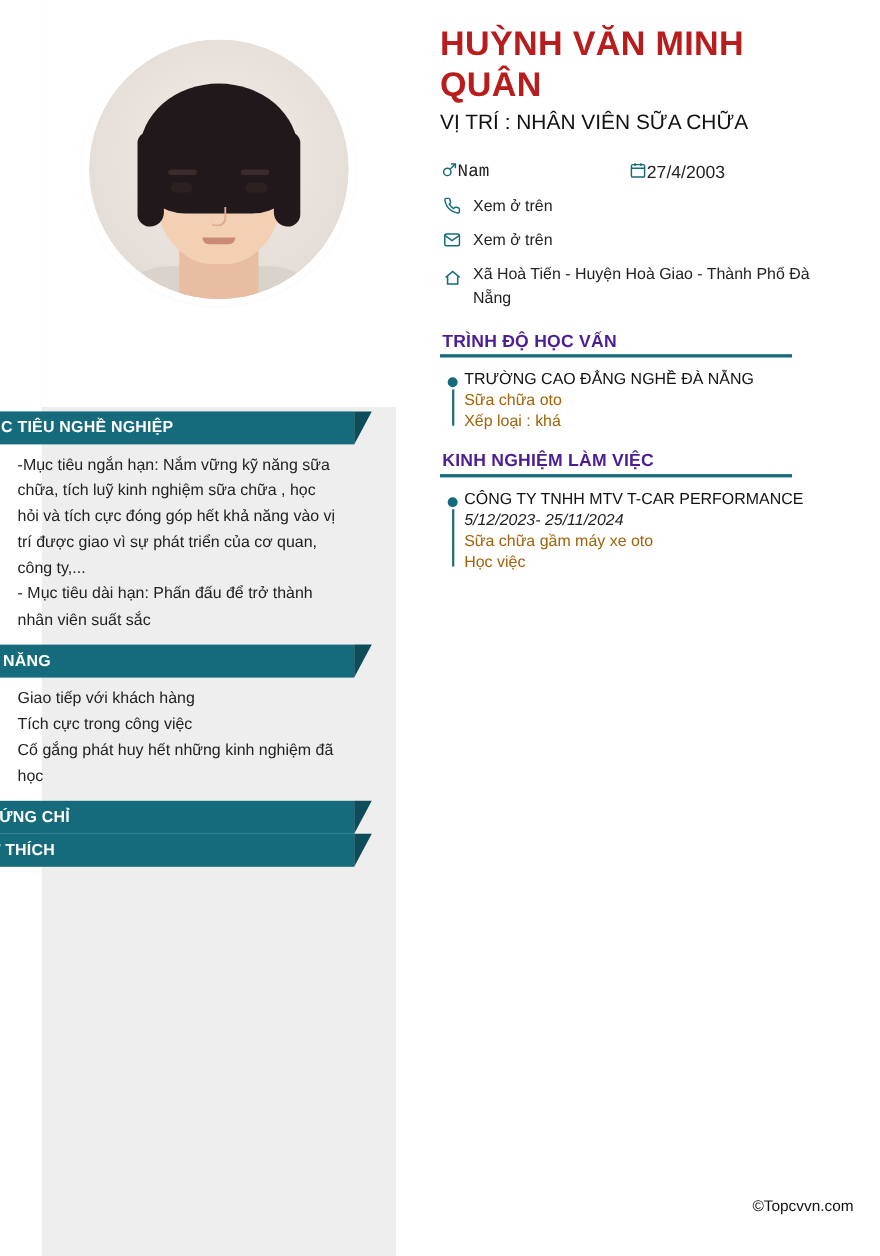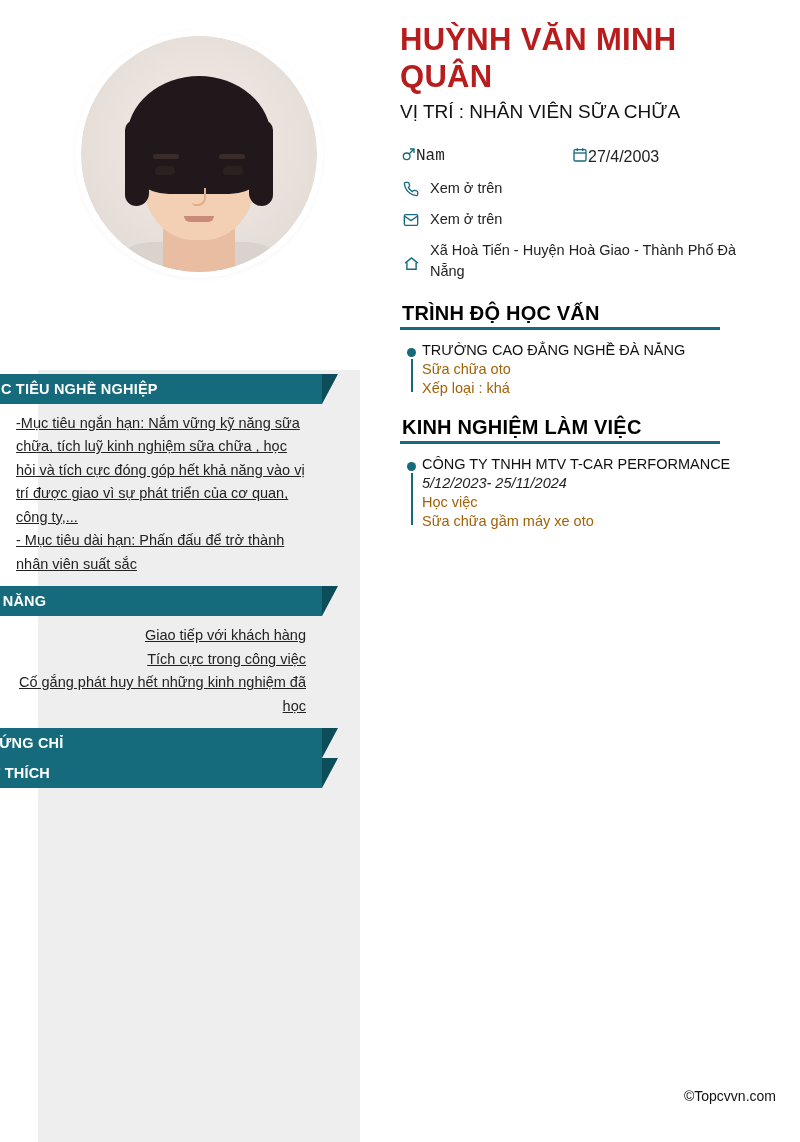--- a/index.html
+++ b/index.html
@@ -187,21 +187,20 @@
     top: 0;
     width: 0; height: 0;
     border-top: 30px solid #0d4d5a;
     border-right: 16px solid transparent;
   }
   .sec-body {
     padding: 8px 16px 10px 16px;
     font-size: 14.5px;
     line-height: 1.62;
     color: #222;
-    text-decoration: underline;
   }
   .sec-body p { margin: 0; }
   .left-stack {
     position: absolute;
     left: 0;
     top: 374px;
     width: 322px;
   }
   .bar-offset {
     position: relative;
@@ -227,21 +226,21 @@
   .role {
     font-size: 19px;
     margin-top: 6px;
     color: #111;
   }
   .contacts {
     margin-top: 24px;
   }
   .crow {
     display: flex;
-    align-items: center;
+    align-items: flex-start;
     margin-bottom: 10px;
   }
   .crow .ico {
     width: 22px;
     min-width: 22px;
     color: #156b7c;
     display: flex;
     align-items: center;
     justify-content: center;
     margin-right: 8px;
@@ -254,23 +253,23 @@
   }
   .crow-split {
     display: flex;
     align-items: flex-start;
     margin-bottom: 10px;
   }
   .crow-split > div:first-child { width: 172px; font-family: Liberation Mono, monospace; }
 
   .rsec-title {
     position: relative;
-    font-size: 20px;
+    font-size: 16px;
     font-weight: bold;
-    color: #000000;
+    color: #4c1d95;
     letter-spacing: .2px;
     padding: 0 0 5px 2px;
     margin-top: 20px;
   }
   .rsec-title::after {
     content: "";
     position: absolute;
     left: 0; bottom: 0;
     width: 320px; height: 3px;
     background: #156b7c;
@@ -364,21 +363,21 @@
     </div>
 
     <div class="sec">
       <div class="bar-offset">
         <div class="sec-head">
           <span>KỸ NĂNG</span>
           <span class="tail"></span>
         </div>
       </div>
       <div class="sec-body">
-        <p style="white-space: pre-line; text-align: right;">Giao tiếp với khách hàng
+        <p style="white-space: pre-line;">Giao tiếp với khách hàng
 Tích cực trong công việc
 Cố gắng phát huy hết những kinh nghiệm đã học</p>
       </div>
     </div>
 
     <div class="sec">
       <div class="bar-offset">
         <div class="sec-head">
           <span>CHỨNG CHỈ</span>
           <span class="tail"></span>
@@ -467,21 +466,21 @@
       <div class="line">Sữa chữa oto</div>
       <div class="line">Xếp loại : khá</div>
     </div>
 
     <div class="rsec-title">KINH NGHIỆM LÀM VIỆC</div>
     <div class="entry">
       <span class="dot"></span>
       <span class="rule"></span>
       <div class="org">CÔNG TY TNHH MTV T-CAR PERFORMANCE</div>
       <div class="date">5/12/2023- 25/11/2024</div>
+      <div class="line">Sữa chữa gầm máy xe oto</div>
       <div class="line">Học việc</div>
-      <div class="line">Sữa chữa gầm máy xe oto</div>
     </div>
 
   </div>
 
   <div class="footer">©Topcvvn.com</div>
 
 </div>
 
 </body></html>

